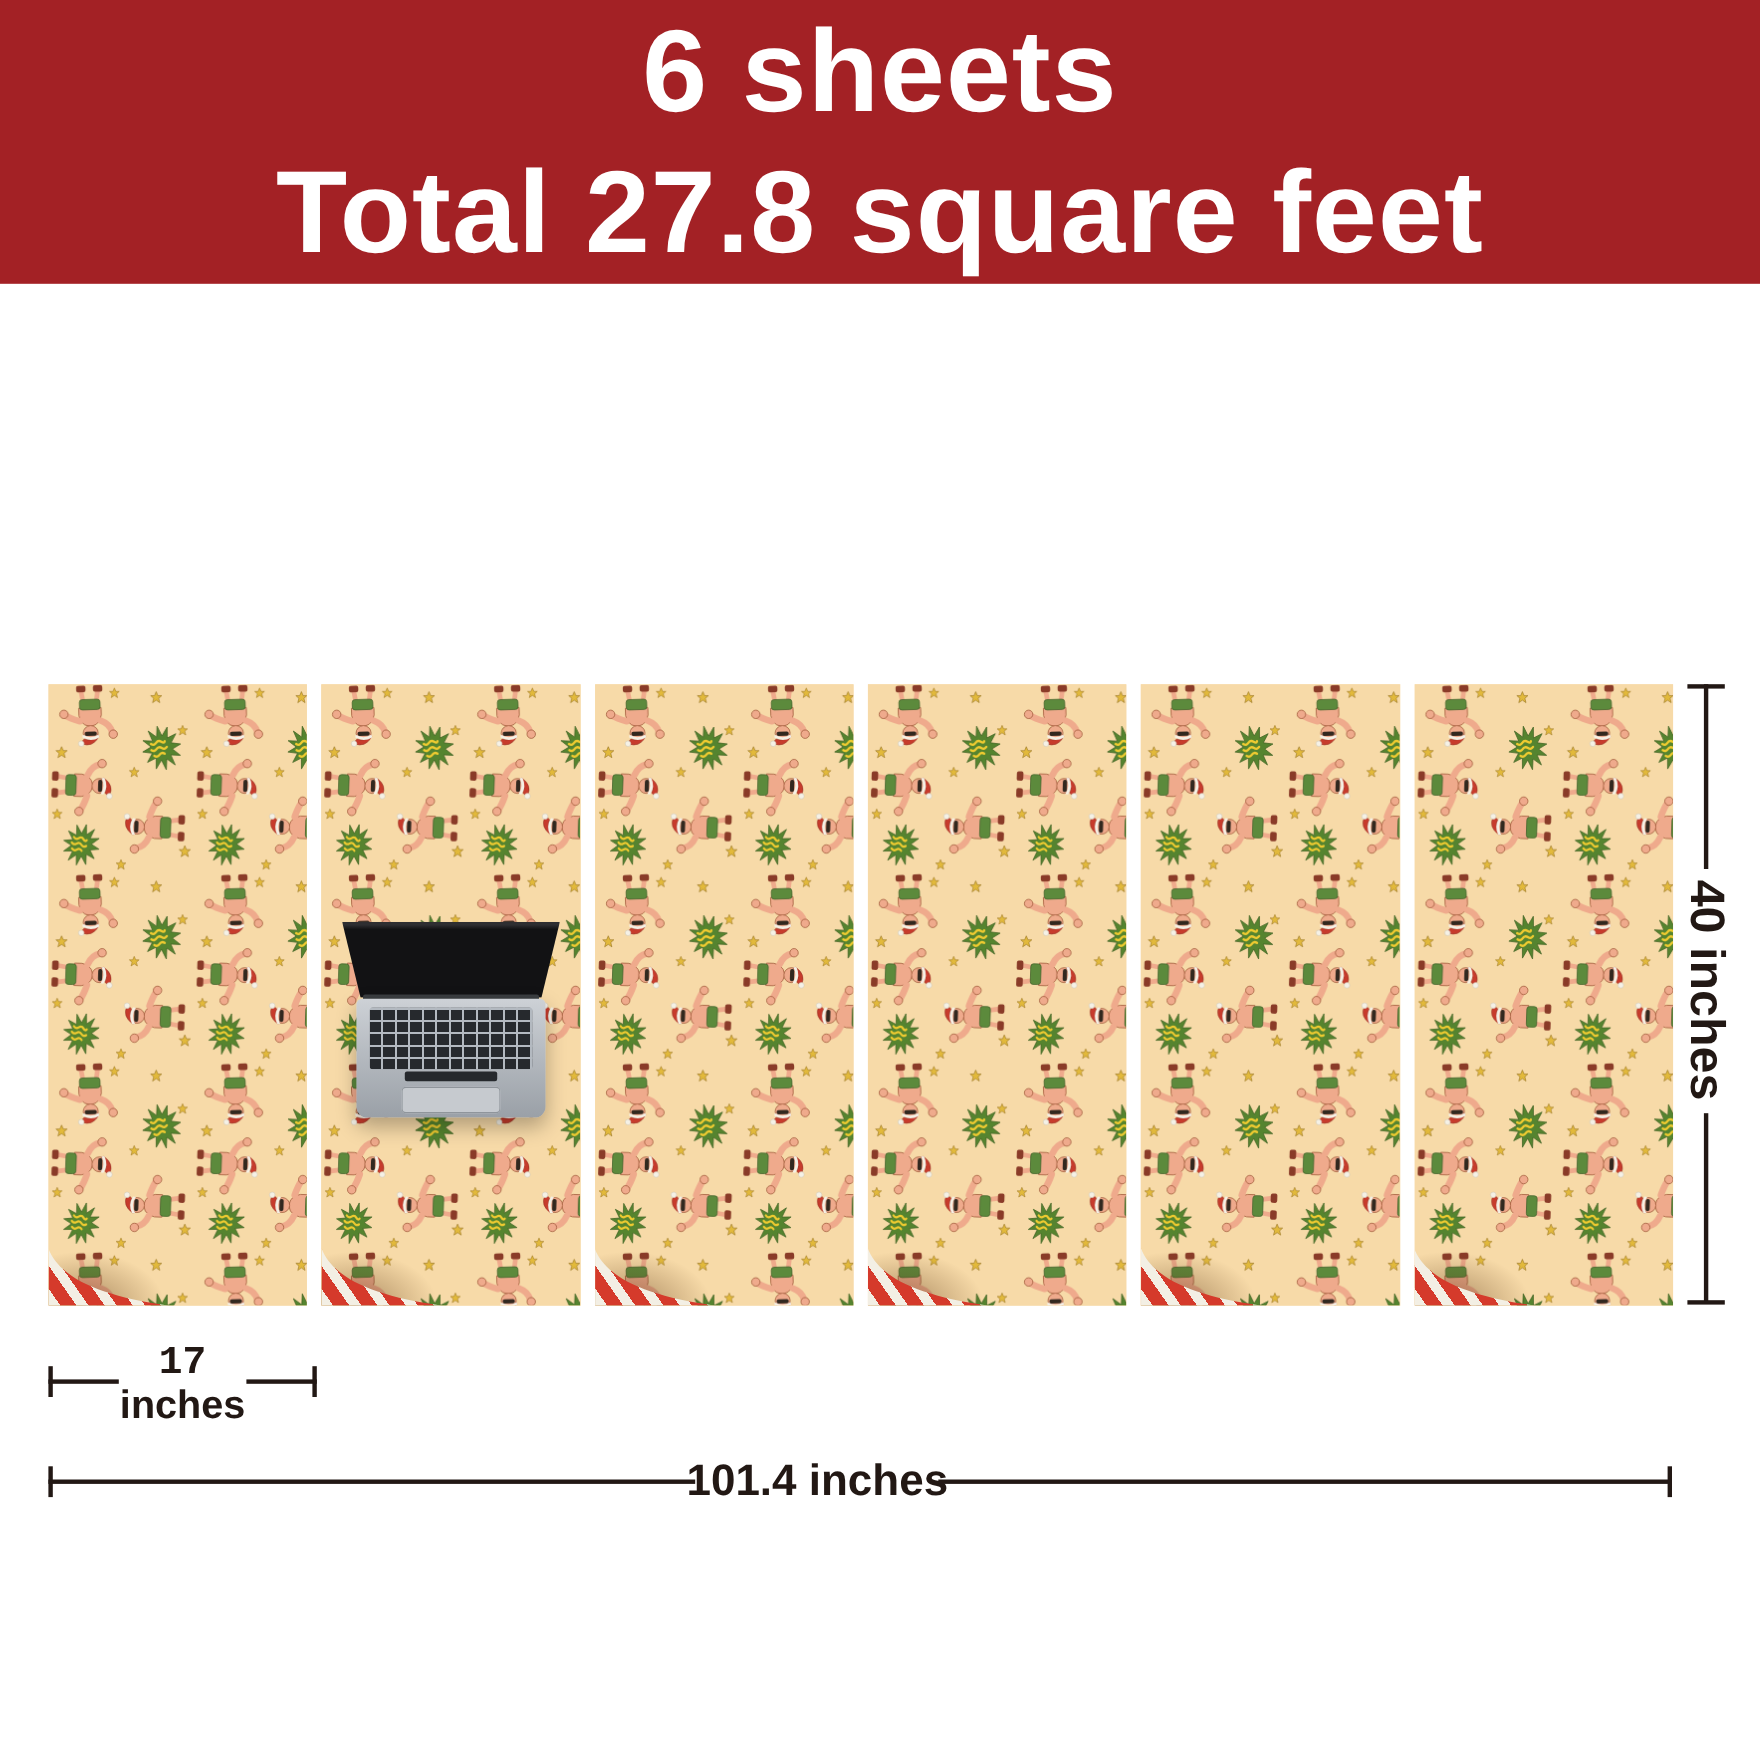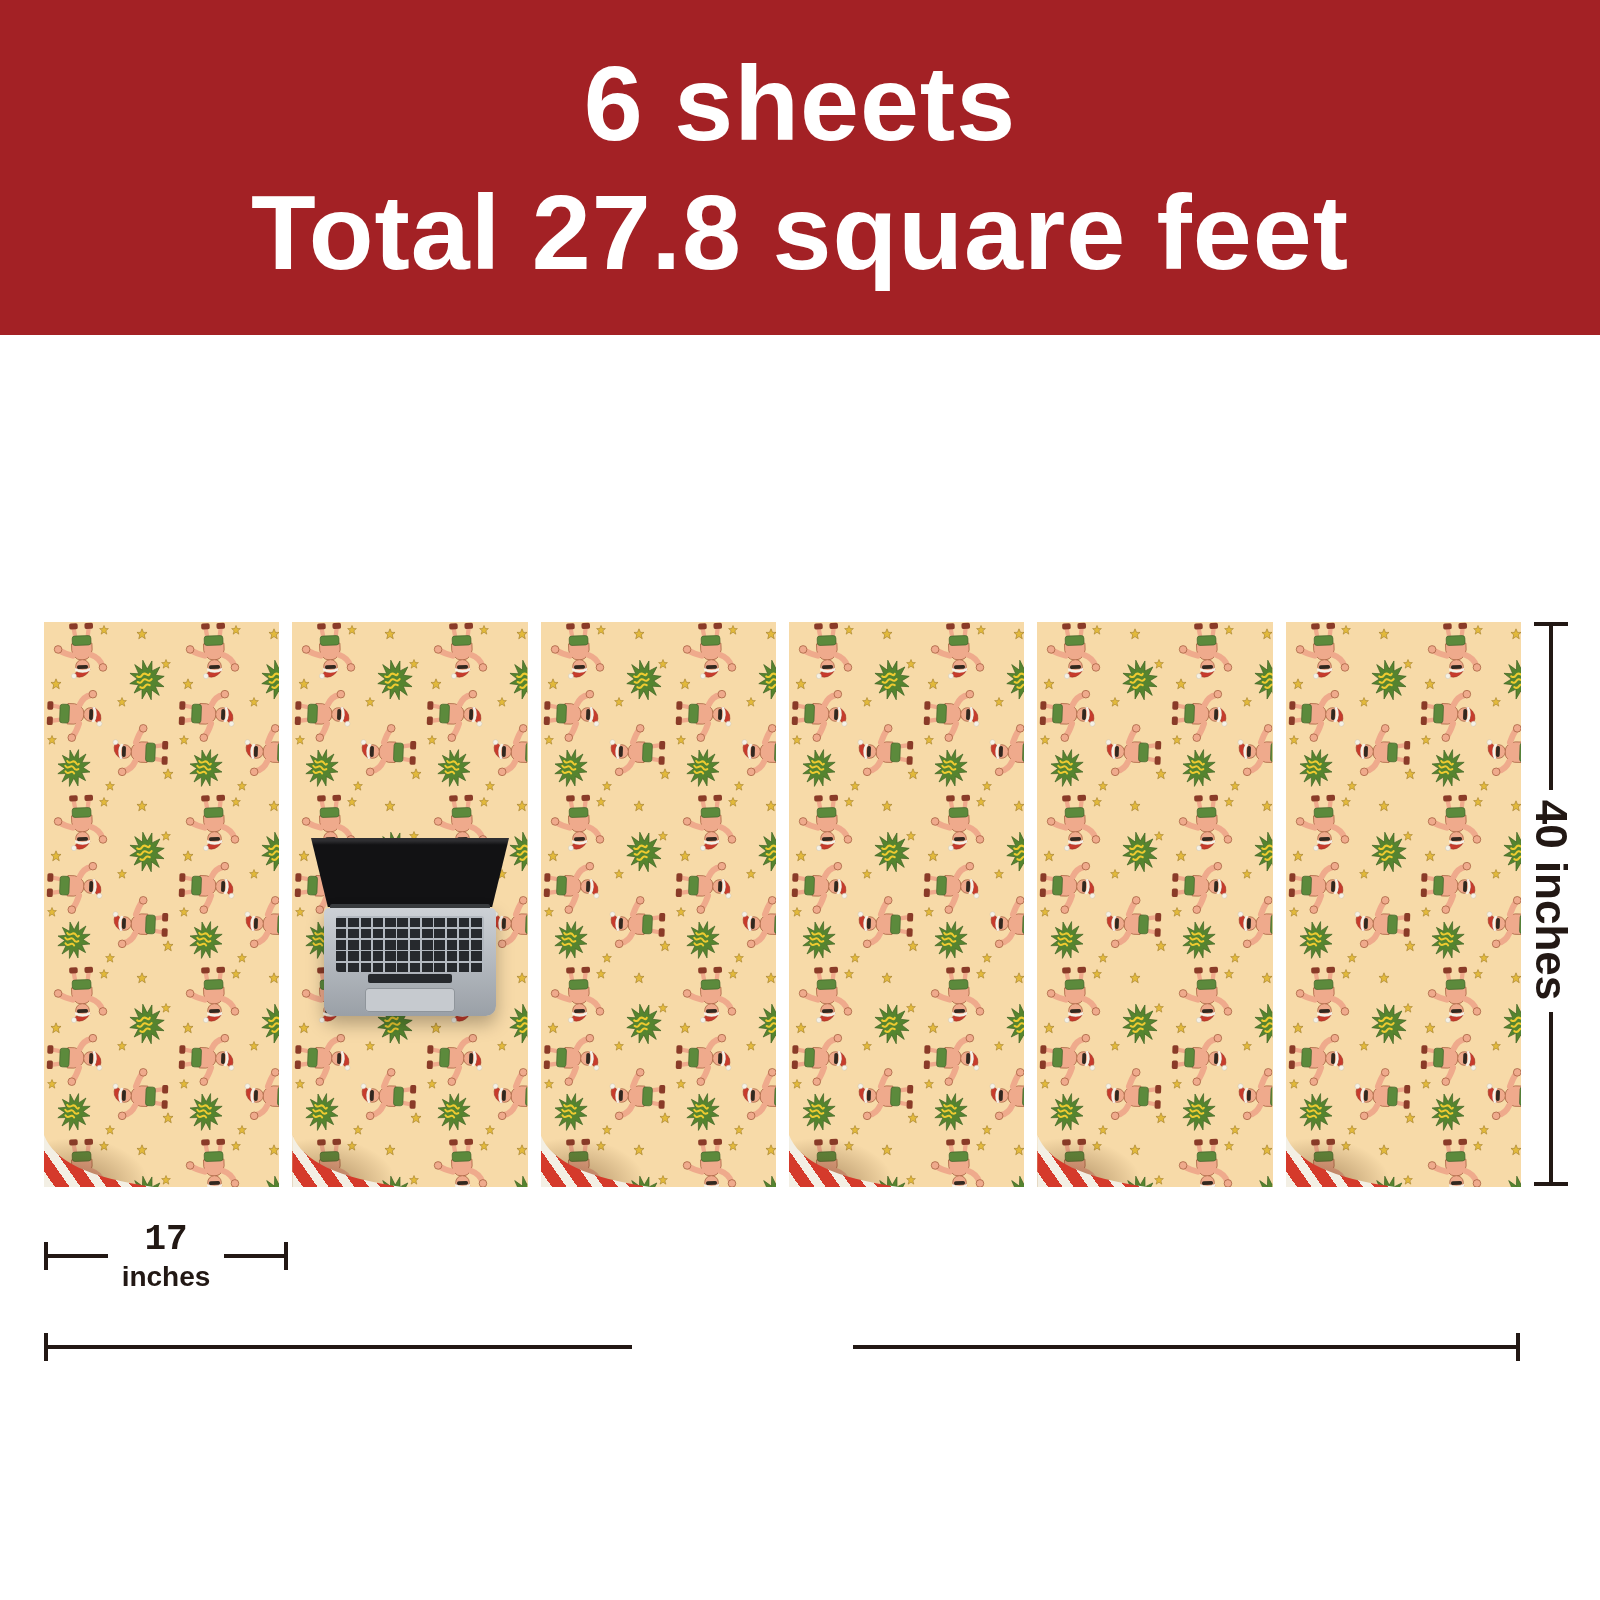--- a/index.html
+++ b/index.html
@@ -4,21 +4,21 @@
 <style>
   html,body{margin:0;padding:0;}
   body{
     width:1600px;height:1600px;position:relative;background:#ffffff;
     font-family:"Liberation Sans", sans-serif;overflow:hidden;
   }
   #page{position:absolute;inset:0;}
 
   
   #banner{
-    position:absolute;left:0;top:0;width:1600px;height:335px;
+    position:absolute;left:0;top:0;width:1600px;height:258px;
     background:#A32125;display:flex;flex-direction:column;
     align-items:center;justify-content:center;gap:14px;
   }
   .banner-line{
     color:#ffffff;font-weight:bold;font-size:106px;line-height:1.08;
     text-align:center;white-space:nowrap;letter-spacing:1px;
   }
 
   
   #sheets{
@@ -75,21 +75,21 @@
   .dimline{position:absolute;background:#221814;}
   .dimtext{
     position:absolute;color:#221814;font-weight:bold;white-space:nowrap;
     transform:translate(-50%,-50%);
   }
   #height-label{
     left:1551px;top:900px;font-size:44px;
     transform:translate(-50%,-50%) rotate(90deg);
   }
   #label-17{left:166px;top:1239px;font-size:36px;font-family:Liberation Mono, monospace;}
-  #label-17-inches{left:166px;top:1277px;font-size:28px;}
+  #label-17-inches{left:166px;top:1277px;font-size:36px;}
   #label-101{left:743px;top:1347px;font-size:40px;}
 </style>
 </head>
 <body>
 
 <div id="page">
 
   <header id="banner">
     <div class="banner-line">6 sheets</div>
     <div class="banner-line">Total 27.8 square feet</div>
@@ -203,16 +203,17 @@
 
   <div class="dimline" style="left:44px;top:1242px;width:4px;height:28px;"></div>
   <div class="dimline" style="left:44px;top:1254px;width:64px;height:4px;"></div>
   <div id="label-17" class="dimtext">17</div>
   <div id="label-17-inches" class="dimtext">inches</div>
   <div class="dimline" style="left:224px;top:1254px;width:64px;height:4px;"></div>
   <div class="dimline" style="left:284px;top:1242px;width:4px;height:28px;"></div>
 
   <div class="dimline" style="left:44px;top:1333px;width:4px;height:28px;"></div>
   <div class="dimline" style="left:44px;top:1345px;width:588px;height:4px;"></div>
+  <div id="label-101" class="dimtext">101.4 inches</div>
   <div class="dimline" style="left:853px;top:1345px;width:667px;height:4px;"></div>
   <div class="dimline" style="left:1516px;top:1333px;width:4px;height:28px;"></div>
 
 </div>
 
 </body></html>

